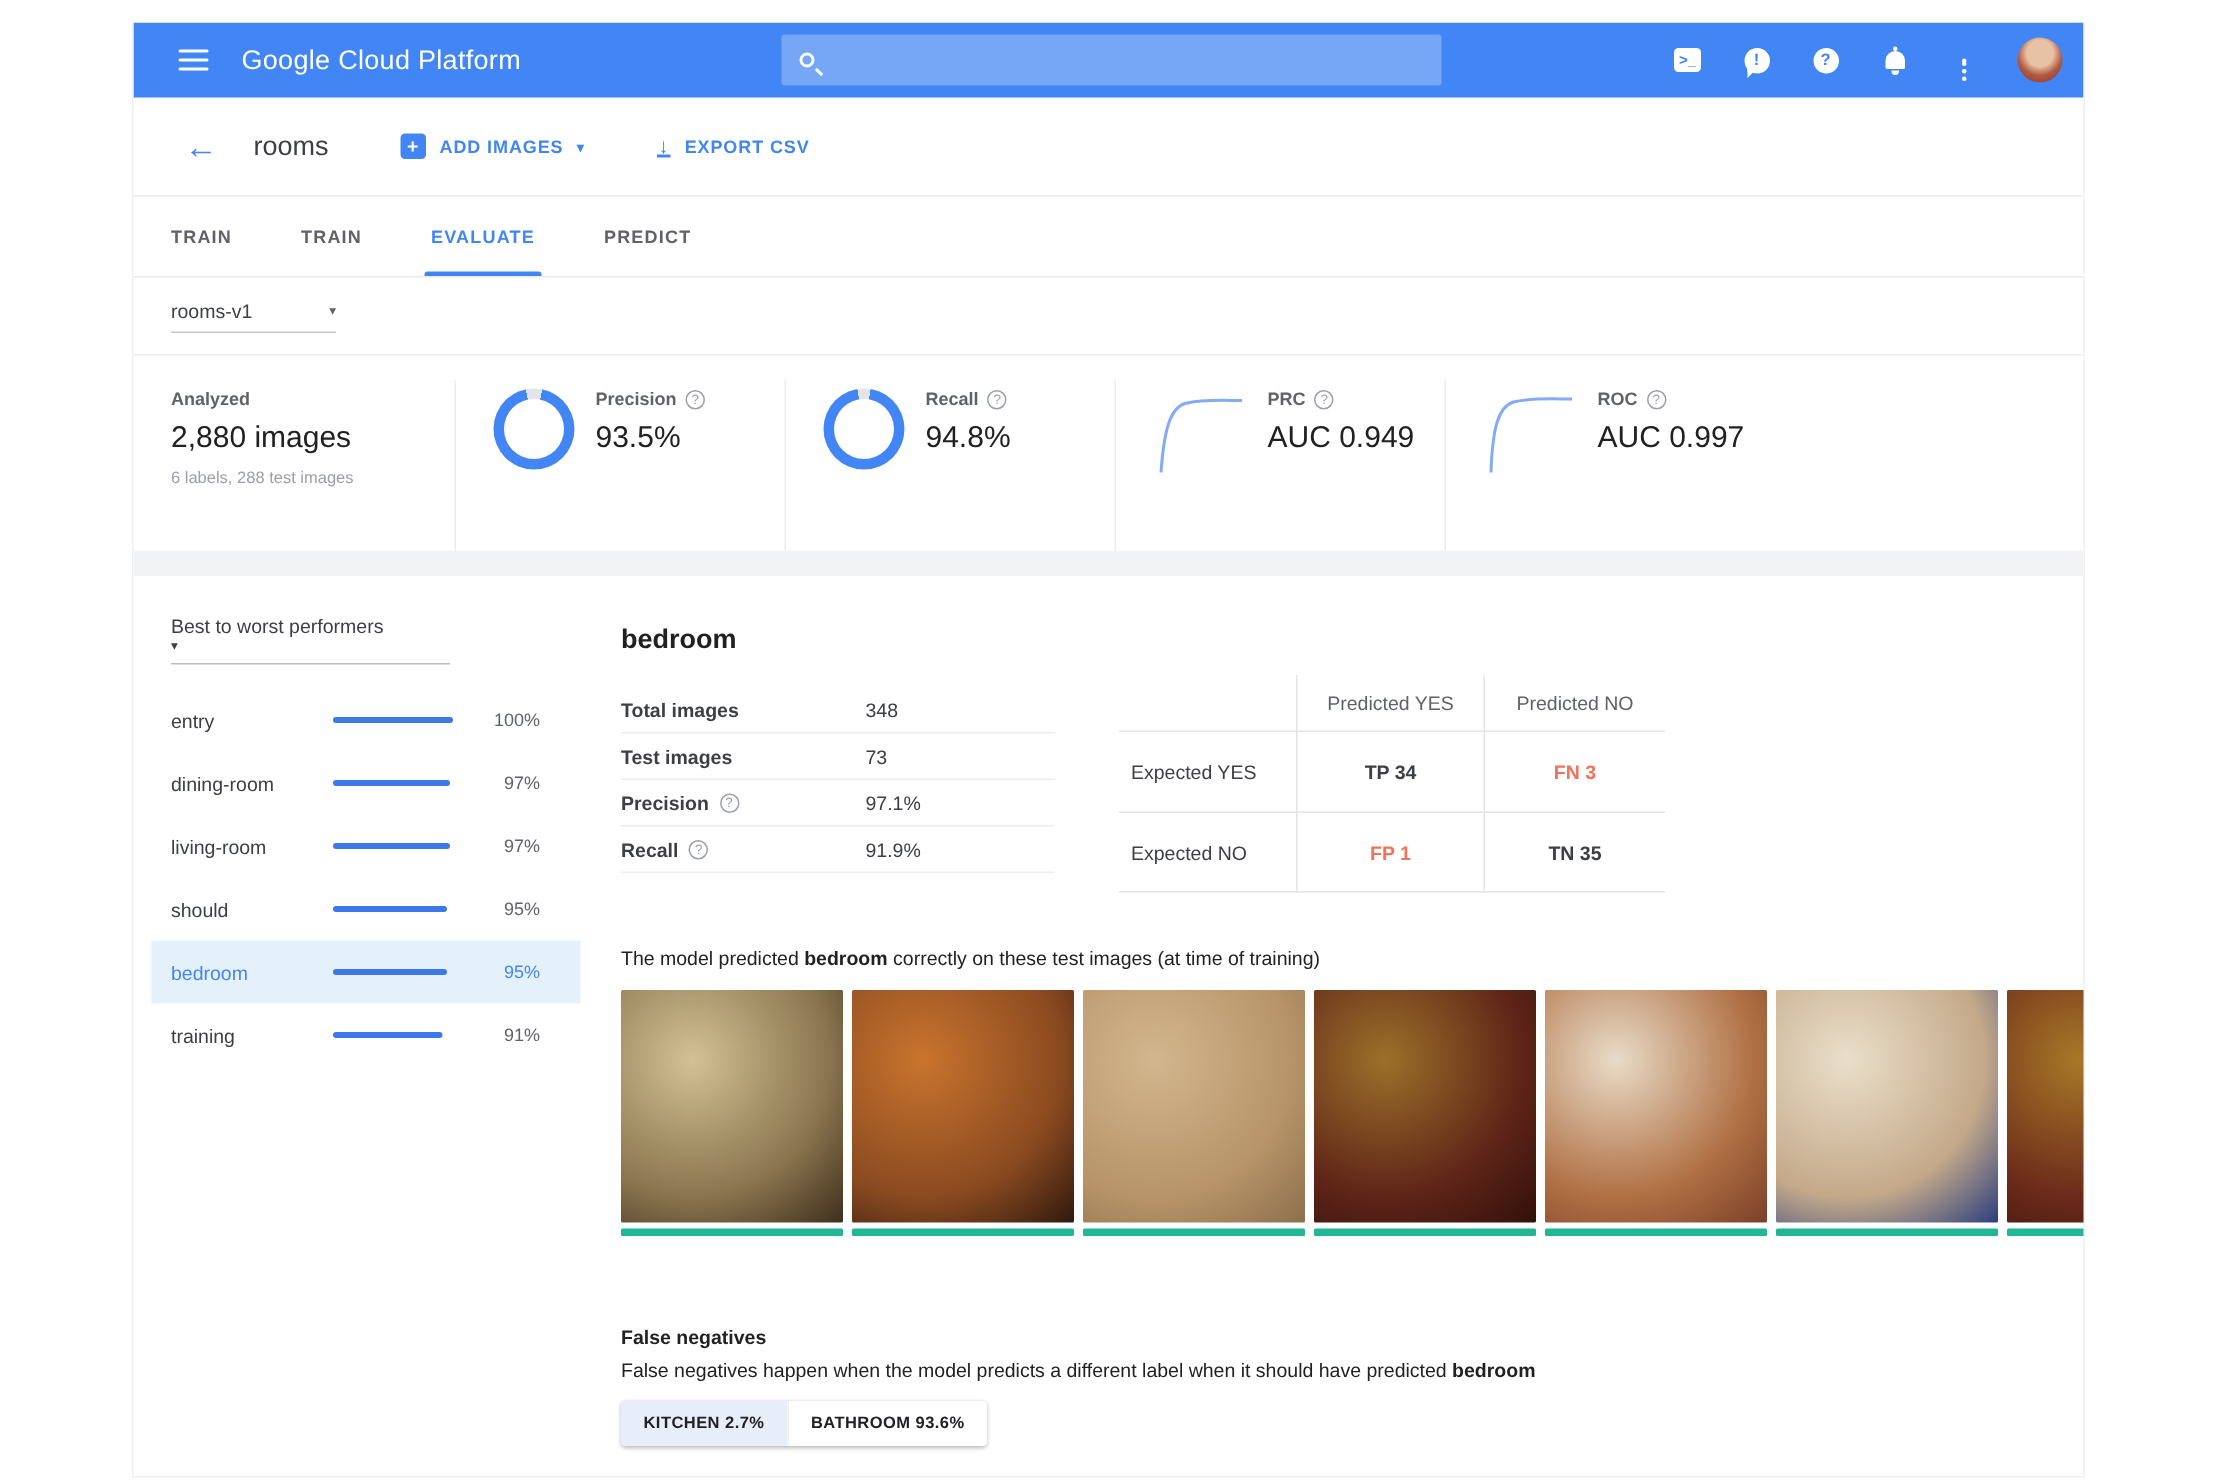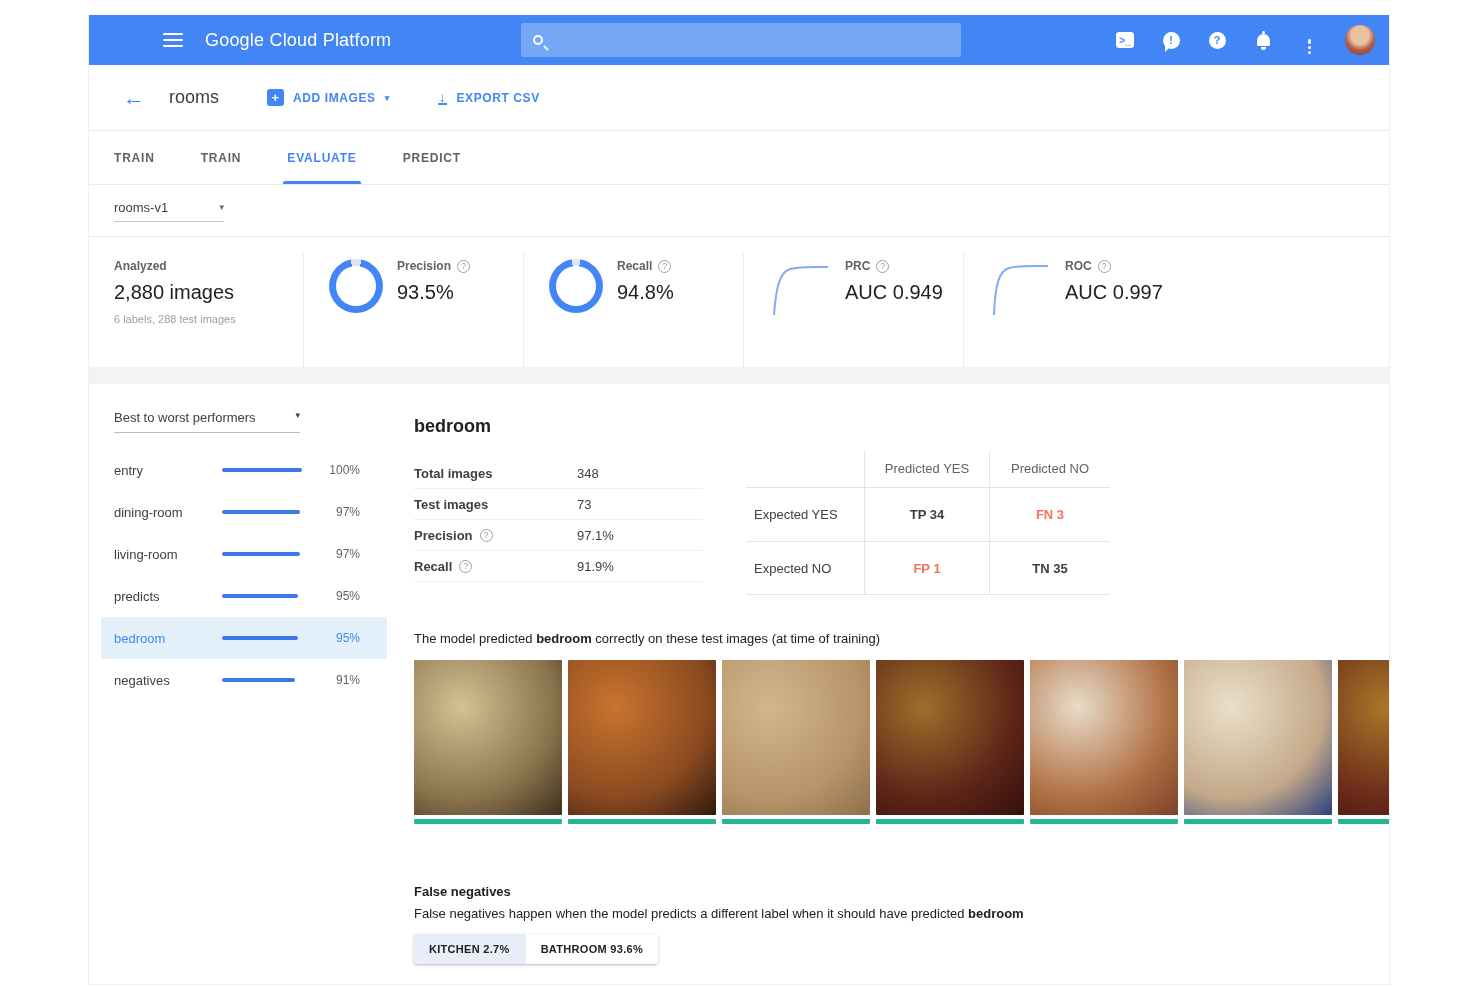--- a/index.html
+++ b/index.html
@@ -1,21 +1,21 @@
 <!DOCTYPE html>
 <html><head>
 <meta charset="utf-8">
 <style>
   * { margin:0; padding:0; box-sizing:border-box; }
   html,body { width:1480px; height:987px; background:#ffffff; font-family:"Liberation Sans", sans-serif; }
   #app { position:absolute; left:88px; top:15px; width:1302px; height:970px; background:#fff;
          border-left:1px solid #f0f0f0; border-right:1px solid #f0f0f0; border-bottom:1px solid #f0f0f0; overflow:hidden; }
 
   
-  .gcp-bar { position:relative; height:50px; background:#4285f4; display:flex; align-items:center;padding-left:44px; }
+  .gcp-bar { position:relative; height:50px; background:#4285f4; display:flex; align-items:center; }
   .hamburger { width:20px; margin-left:30px; cursor:pointer; }
   .hamburger div { height:2px; background:#fff; margin:4px 0; border-radius:1px; }
   .brand { color:#fff; font-size:18px; margin-left:22px; letter-spacing:.2px; }
   .searchbox { position:absolute; left:432px; top:8px; width:440px; height:34px;
                background:rgba(255,255,255,.28); border-radius:2px; display:flex; align-items:center; }
   .mag { position:relative; width:10px; height:10px; border:2px solid rgba(255,255,255,.95); border-radius:50%; margin-left:12px; }
   .mag::after { content:""; position:absolute; width:6px; height:2px; background:rgba(255,255,255,.95);
                 transform:rotate(45deg); left:8px; top:10px; }
   .bar-icons { position:absolute; right:14px; top:0; height:50px; display:flex; align-items:center; gap:26px; }
   .bicon { width:20px; height:20px; display:flex; align-items:center; justify-content:center; cursor:pointer; }
@@ -70,21 +70,21 @@
   .donut::after { content:""; position:absolute; left:7px; top:7px; width:40px; height:40px; border-radius:50%; background:#fff; }
   .curve-svg { margin-top:8px; flex:none; }
 
   .gray-band { height:17px; background:#f1f3f4; }
 
   
   .content { position:relative; height:583px; }
 
   .panel { position:absolute; left:12px; top:0; width:286px; }
   .sort-sel { margin:26px 0 0 13px; width:186px; display:flex; align-items:flex-start; justify-content:space-between;
-              font-size:13px; color:#3c4043; border-bottom:1px solid #bdbdbd; padding-bottom:7px; cursor:pointer; }
+              font-size:13px; color:#3c4043; border-bottom:1px solid #bdbdbd; padding-bottom:7px; cursor:pointer;flex-direction:column; }
   .sort-sel .caret { color:#3c4043; font-size:9px; }
   .perf-list { margin-top:16px; }
   .perf-row { display:flex; align-items:center; height:42px; padding:0 14px 0 13px; cursor:pointer; }
   .perf-row.selected { background:#e4f1fb; }
   .perf-label { width:108px; font-size:13px; color:#3c4043; }
   .perf-row.selected .perf-label, .perf-row.selected .perf-value { color:#4285f4; }
   .perf-barwrap { width:92px; }
   .perf-bar { height:4px; background:#3d78e8; border-radius:2px; }
   .perf-value { width:46px; text-align:right; font-size:12px; color:#5f6368; }
 
@@ -269,35 +269,35 @@
             <span class="perf-value">97%</span>
           </div>
           <div class="perf-row">
             <span class="perf-label">living-room</span>
             <span class="perf-barwrap">
               <span class="perf-bar" style="display: block; width: 78px;"></span>
             </span>
             <span class="perf-value">97%</span>
           </div>
           <div class="perf-row">
-            <span class="perf-label">predicts</span>
+            <span class="perf-label">should</span>
             <span class="perf-barwrap">
               <span class="perf-bar" style="display: block; width: 76px;"></span>
             </span>
             <span class="perf-value">95%</span>
           </div>
           <div class="perf-row selected">
             <span class="perf-label">bedroom</span>
             <span class="perf-barwrap">
               <span class="perf-bar" style="display: block; width: 76px;"></span>
             </span>
             <span class="perf-value">95%</span>
           </div>
           <div class="perf-row">
-            <span class="perf-label">negatives</span>
+            <span class="perf-label">training</span>
             <span class="perf-barwrap">
               <span class="perf-bar" style="display: block; width: 73px;"></span>
             </span>
             <span class="perf-value">91%</span>
           </div>
         </div>
     </div>
 
     <div class="main">
       <div class="detail-title">bedroom</div>

